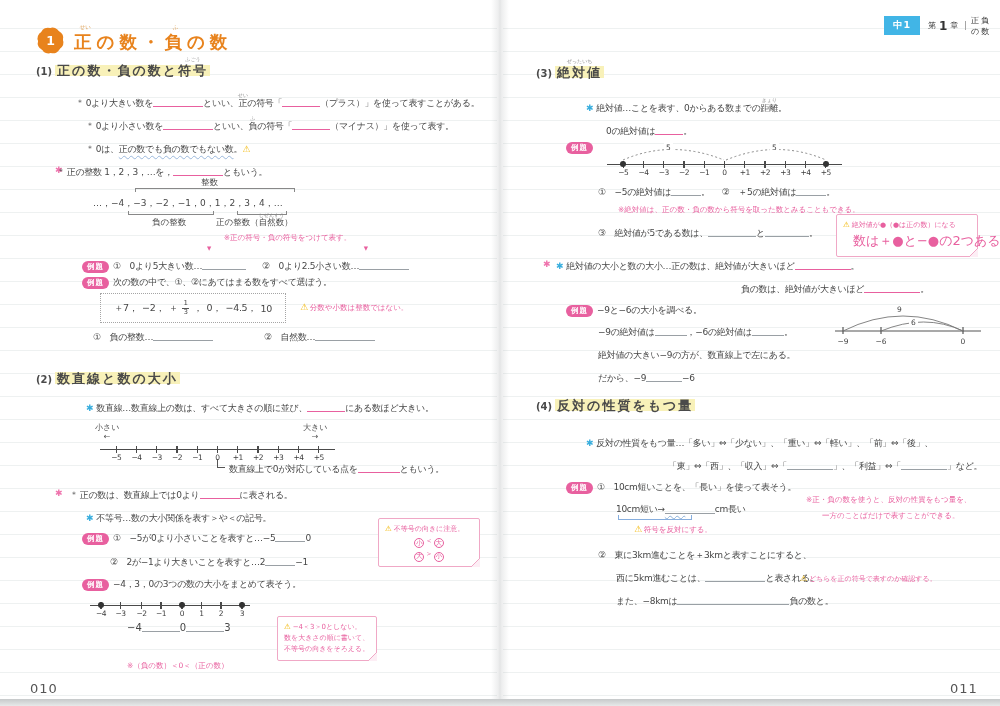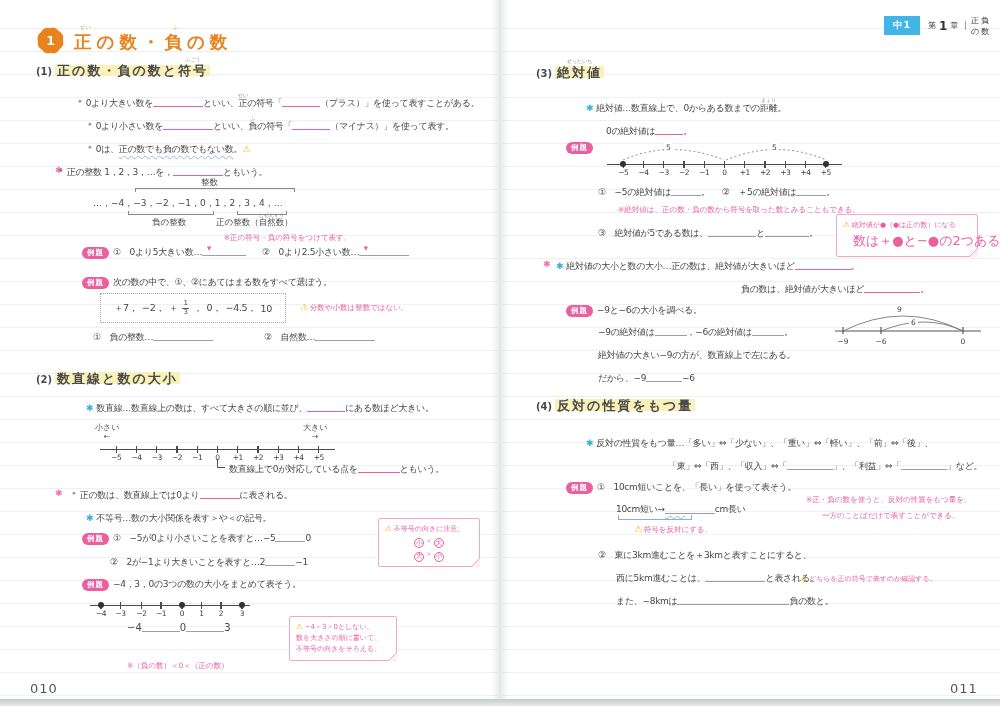--- a/index.html
+++ b/index.html
@@ -95,21 +95,21 @@
 
 <div class="ab" style="left:201px;top:177px;font-size:8.5px;letter-spacing:0">整数</div>
 <div class="ab" style="left:135px;top:188px;width:160px;height:4px;border-top:1px solid #888;border-left:1px solid #888;border-right:1px solid #888"></div>
 <div class="ab" style="left:93px;top:197px;font-size:9px;letter-spacing:0">…，−4，−3，−2，−1，0，1，2，3，4，…</div>
 <div class="ab" style="left:128px;top:211px;width:86px;height:4px;border-bottom:1px solid #888;border-left:1px solid #888;border-right:1px solid #888"></div>
 <div class="ab" style="left:237px;top:211px;width:50px;height:4px;border-bottom:1px solid #888;border-left:1px solid #888;border-right:1px solid #888"></div>
 <div class="ab" style="left:152px;top:217px;font-size:8.5px;letter-spacing:0">負の整数</div>
 <div class="ab" style="left:216px;top:217px;font-size:8.5px;letter-spacing:0"><span>正の整数（</span><span class="rb"><span>自然数</span><i class="rt">しぜんすう</i></span><span>）</span></div>
 <div class="ab sgn" style="left:205px;top:233px;width:165px"><span>※正の符号・負の符号をつけて表す。</span><i style="left:2px">▼</i><i style="right:2px">▼</i></div>
 
-<div class="ab" style="left:82px;top:246px"><span class="ex">例題</span><span>①</span>　<span>0より5大きい数…</span><i class="bk bg" style="width:44px"></i><span style="margin-left:16px">②</span>　<span>0より2.5小さい数…</span><i class="bk bg" style="width:50px"></i></div>
+<div class="ab" style="left:82px;top:260px"><span class="ex">例題</span><span>①</span>　<span>0より5大きい数…</span><i class="bk bg" style="width:44px"></i><span style="margin-left:16px">②</span>　<span>0より2.5小さい数…</span><i class="bk bg" style="width:50px"></i></div>
 
 <div class="ab" style="left:82px;top:276px"><span class="ex">例題</span><span>次の数の中で、①、②にあてはまる数をすべて選ぼう。</span></div>
 
 <div class="ab dbox" style="left:100px;top:293px;width:186px;height:30px">
     <span>＋7，</span>
     <span>−2，</span>
     <span>＋</span>
     <span class="frac">
       <span class="fn">1</span>
       <span>3</span>
@@ -229,42 +229,42 @@
     </span>
   <span class="tk d" style="left:98%">
       <span class="tm"></span>
       <span class="tl">3</span>
     </span>
 </div>
 
 <div class="ab" style="left:127px;top:622px;font-size:10px;letter-spacing:0"><span>−4</span><i class="bk bg" style="width:38px"></i><span>0</span><i class="bk bg" style="width:38px"></i><span>3</span></div>
 <div class="ab pink p8" style="left:127px;top:661px">※（負の数）＜0＜（正の数）</div>
 
-<div class="ab nbox" style="left:289px;top:616px;width:108px">
+<div class="ab nbox" style="left:277px;top:616px;width:100px">
   <div><i class="wn" style="font-size:7.5px">⚠</i><span style="font-size:7px">−4＜3＞0としない。</span></div>
   <div style="font-size:7px">数を大きさの順に書いて、</div>
   <div style="font-size:7px">不等号の向きをそろえる。</div>
 </div>
 
 <div class="ab pg" style="left:30px;top:681px">010</div>
 
 <div class="gtab" style="left:884px;top:16px;width:36px;height:19px">
     <span>中1</span>
   </div>
 <div class="chap" style="left:928px;top:16px;height:19px">
     <span>第</span>
     <span class="cn">1</span>
     <span>章</span>
     <span class="cd"></span>
     <span>正負の数</span>
   </div>
 
 <div class="ab sec" style="left:536px;top:64px"><span class="no">(3)</span><span class="hl"><span class="rb"><span>絶対値</span><i class="rt">ぜったいち</i></span></span></div>
 
-<div class="ab" style="left:586px;top:102px"><i class="mk">✱</i><span>絶対値…数直線上で、0からある数までの</span><span class="rb"><span>距離</span><i class="rt">きょり</i></span><span>。</span></div>
+<div class="ab" style="left:586px;top:102px"><i class="mk">✱</i><span>絶対値…ことを表す、0からある数までの</span><span class="rb"><span>距離</span><i class="rt">きょり</i></span><span>。</span></div>
 
 <div class="ab" style="left:606px;top:125px"><span>0の絶対値は</span><i class="bk bp" style="width:28px"></i><span>。</span></div>
 
 <div class="ab" style="left:566px;top:142px"><span class="ex">例題</span></div>
 
 <div class="ab" style="left:612px;top:144px;width:225px;height:17px">
   <svg width="225" height="17" viewBox="0 0 225 17">
     <path d="M11 16 Q 59 -5 112 16" fill="none" stroke="#8a8a8a" stroke-width="1" stroke-dasharray="2 2.5"></path>
     <path d="M114 16 Q 165 -5 214 16" fill="none" stroke="#8a8a8a" stroke-width="1" stroke-dasharray="2 2.5"></path>
   </svg>

